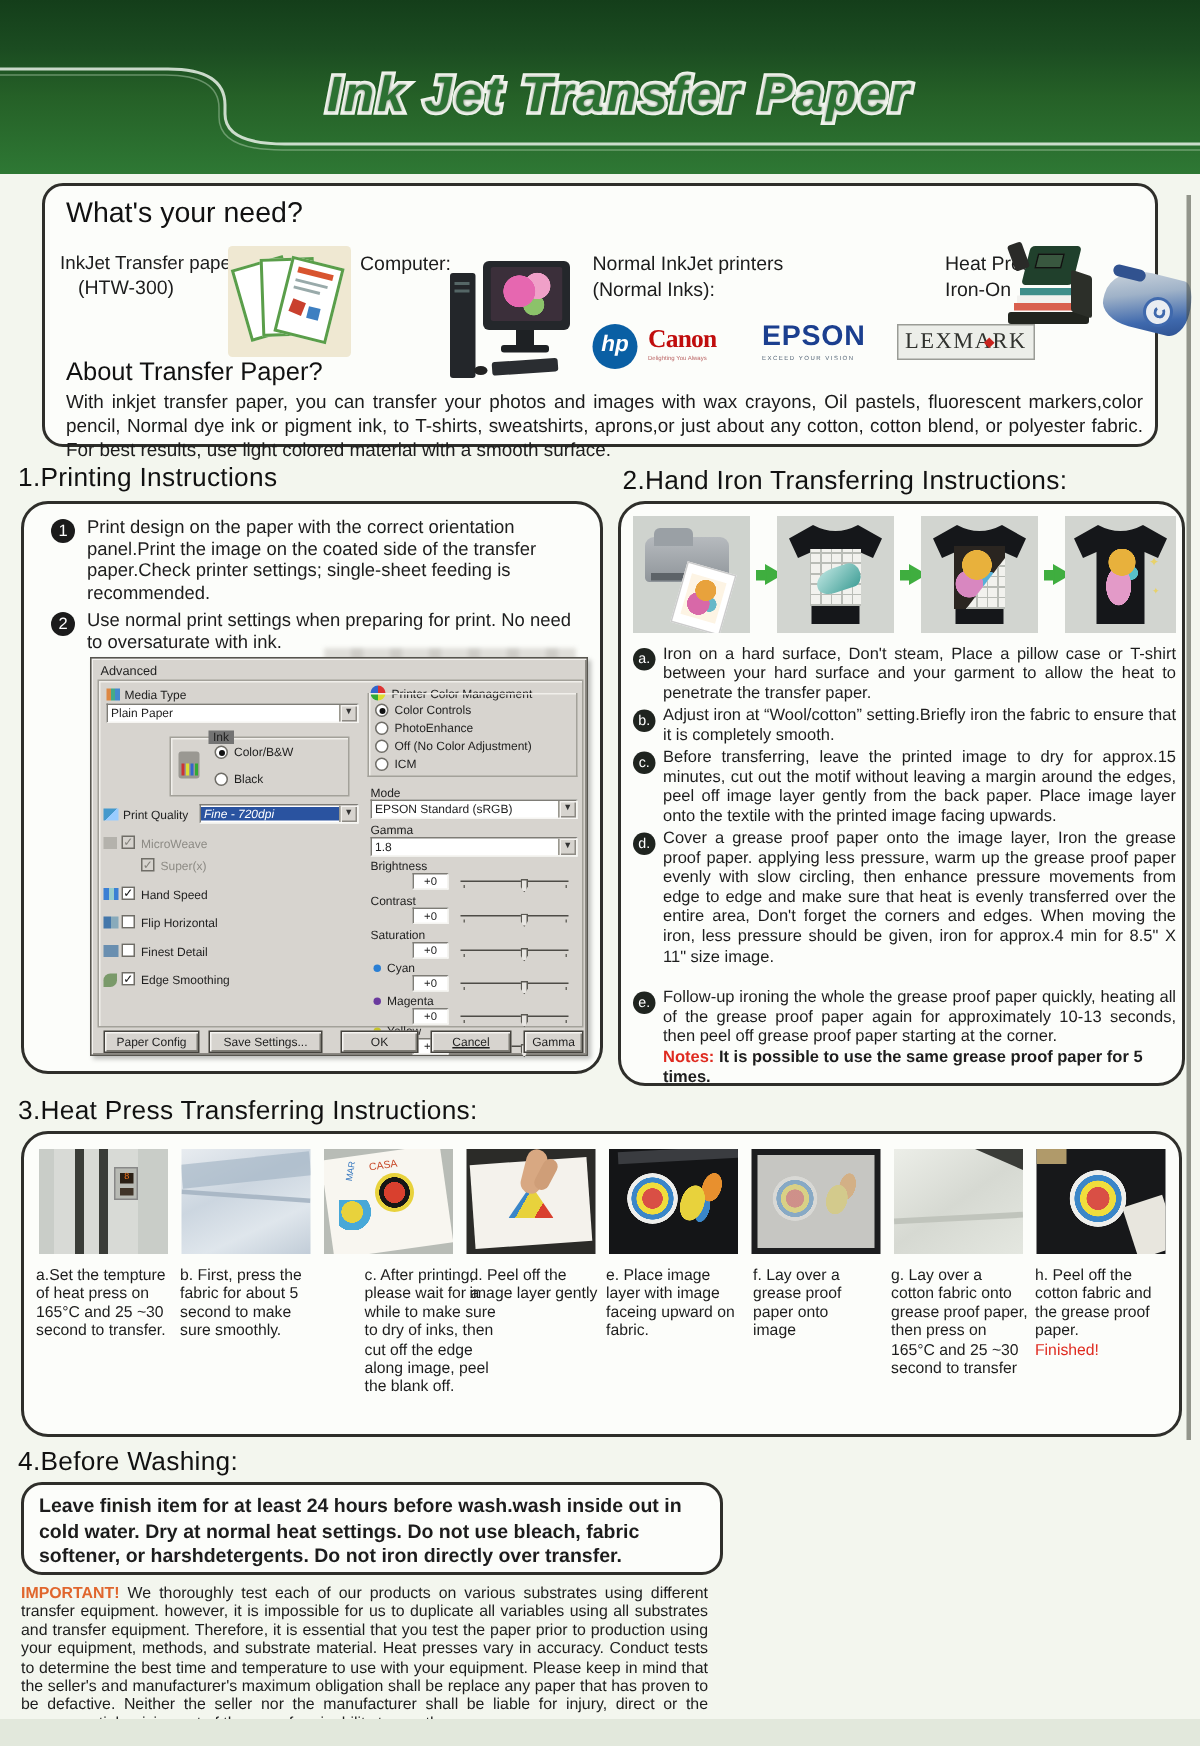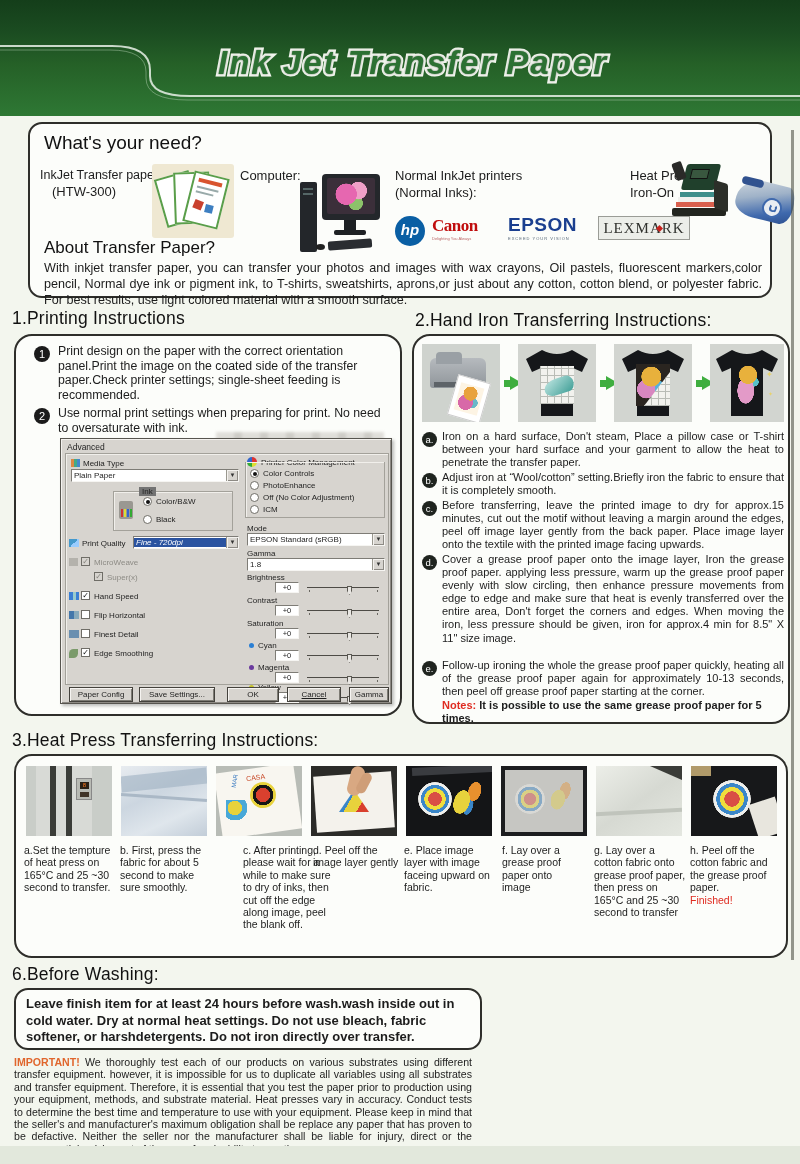--- a/index.html
+++ b/index.html
@@ -466,21 +466,21 @@
     </div>
     <div class="cap" style="left:578px;top:88px;width:92px;">
       <span>g.</span> <span>Lay over a cotton fabric onto grease proof paper, then press on 165°C and 25 ~30 second to transfer</span>
     </div>
     <div class="cap" style="left:674px;top:88px;width:92px;">
       <span>h.</span> <span>Peel off  the cotton fabric and the grease proof paper.</span>
       <div class="red">Finished!</div>
     </div>
   </div>
 
-  <div class="sechead" style="left:12px;top:964px;">6.Before Washing:</div>
+  <div class="sechead" style="left:12px;top:964px;">4.Before Washing:</div>
 
   <div class="box" style="left:14px;top:988px;width:468px;height:62px;border-radius:14px;">
     <div class="abs" style="left:10px;top:6px;width:446px;font-size:13px;line-height:16.5px;font-weight:bold;">Leave finish item for at least 24 hours before wash.wash inside out in cold water. Dry at normal heat settings. Do not use bleach, fabric softener, or harshdetergents. Do not iron directly over transfer.</div>
   </div>
 
   <div class="abs" style="left:14px;top:1056px;width:458px;font-size:10.6px;line-height:12.4px;color:#1d1d1d;text-align:justify;">
     <span style="color:#e0662d;font-weight:700;">IMPORTANT!</span>
     <span>We thoroughly test each of our products on various substrates using different transfer equipment. however, it is impossible for us to duplicate all variables using all substrates and transfer equipment. Therefore, it is essential that you test the paper prior to production using your equipment, methods, and substrate material. Heat presses vary in accuracy. Conduct tests to determine the best time and temperature to use with your equipment. Please keep in mind that the seller's and manufacturer's maximum obligation shall be replace any paper that has proven to be defactive. Neither the seller nor the manufacturer shall be liable for injury, direct or the consequential, arising out of the use of, or inability to use the paper.</span>
   </div>
 

